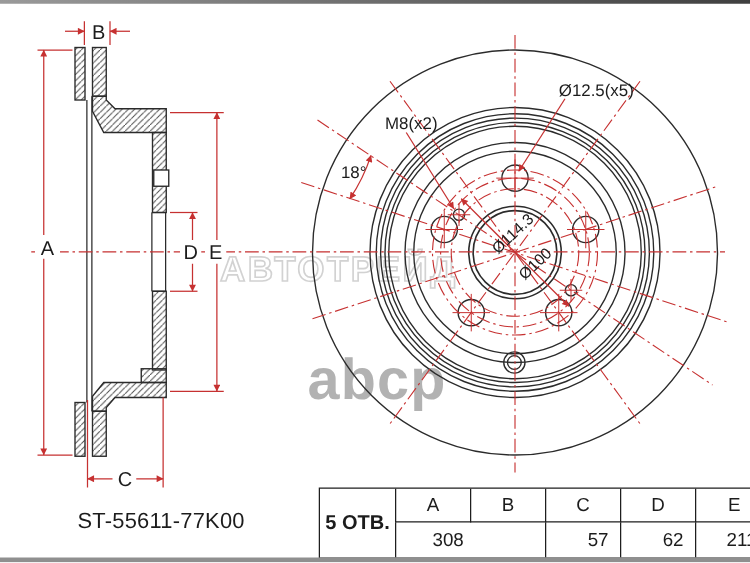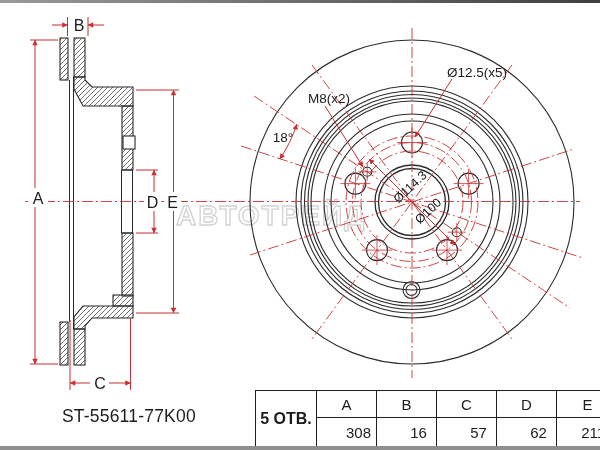--- a/index.html
+++ b/index.html
@@ -26,20 +26,21 @@
   .tbl .vc{border-left:1.4px solid #1e1e1e;display:flex;align-items:center;
            justify-content:center;font-size:15px;grid-row:2;padding-left:24px;}
   text{font-family:"Liberation Sans",sans-serif;fill:#1c1c1c;}
 </style>
 </head>
 <body>
 
 <div id="canvas">
 
   <div class="wm-outline">АВТОТРЕЙД</div>
+  <div class="wm-abcp">abcp</div>
 
   <svg width="600" height="450" viewBox="0 0 600 450">
     <defs>
       <pattern id="hatch" patternUnits="userSpaceOnUse" width="5" height="5">
         <path d="M0,5 L5,0" stroke="#4a4a4a" stroke-width="0.8"></path>
       </pattern>
       <marker id="ar" viewBox="0 0 10 10" refX="9.5" refY="5" markerWidth="10" markerHeight="5.5" orient="auto-start-reverse">
         <path d="M0,0 L10,5 L0,10 z" fill="#c63131"></path>
       </marker>
     </defs>
@@ -190,21 +191,20 @@
   <div class="part-number">ST-55611-77K00</div>
 
   <div class="tbl">
     <div class="lbl">5 ОТВ.</div>
     <div class="hc">A</div>
     <div class="hc">B</div>
     <div class="hc">C</div>
     <div class="hc">D</div>
     <div class="hc">E</div>
     <div class="vc" style="grid-column:2">308</div>
-    <div class="vc" style="grid-column:3">16</div>
     <div class="vc" style="grid-column:4">57</div>
     <div class="vc" style="grid-column:5">62</div>
     <div class="vc" style="grid-column:6">211.7</div>
   </div>
 
   <div class="edge-top"></div>
   <div class="edge-bottom"></div>
 </div>
 
 </body></html>

